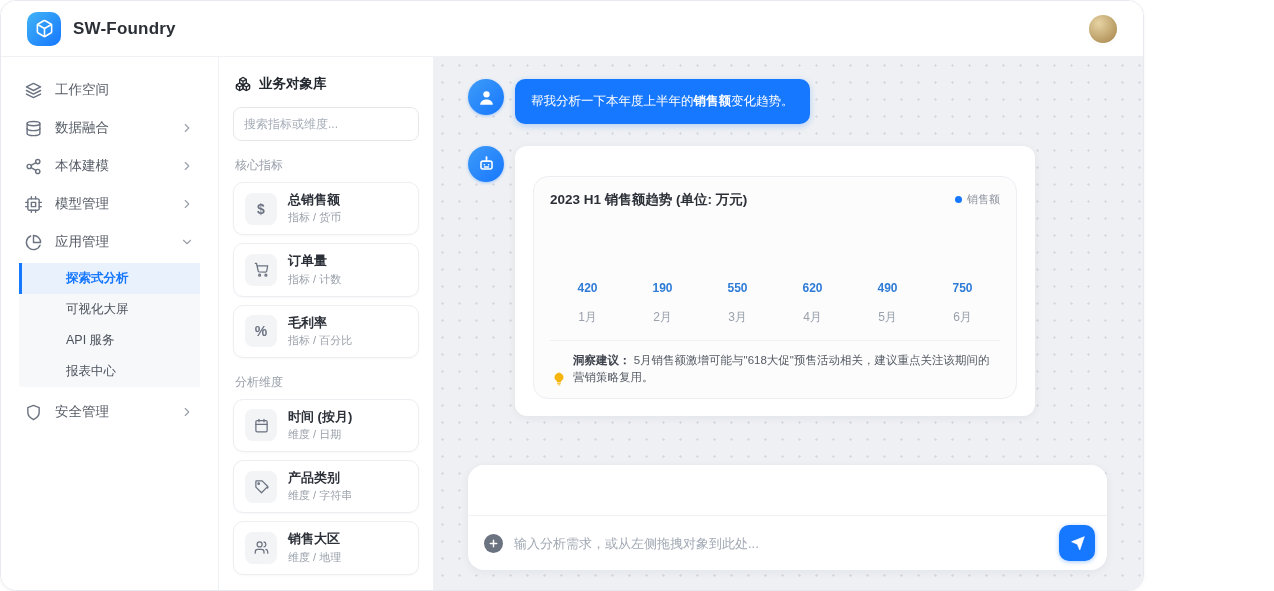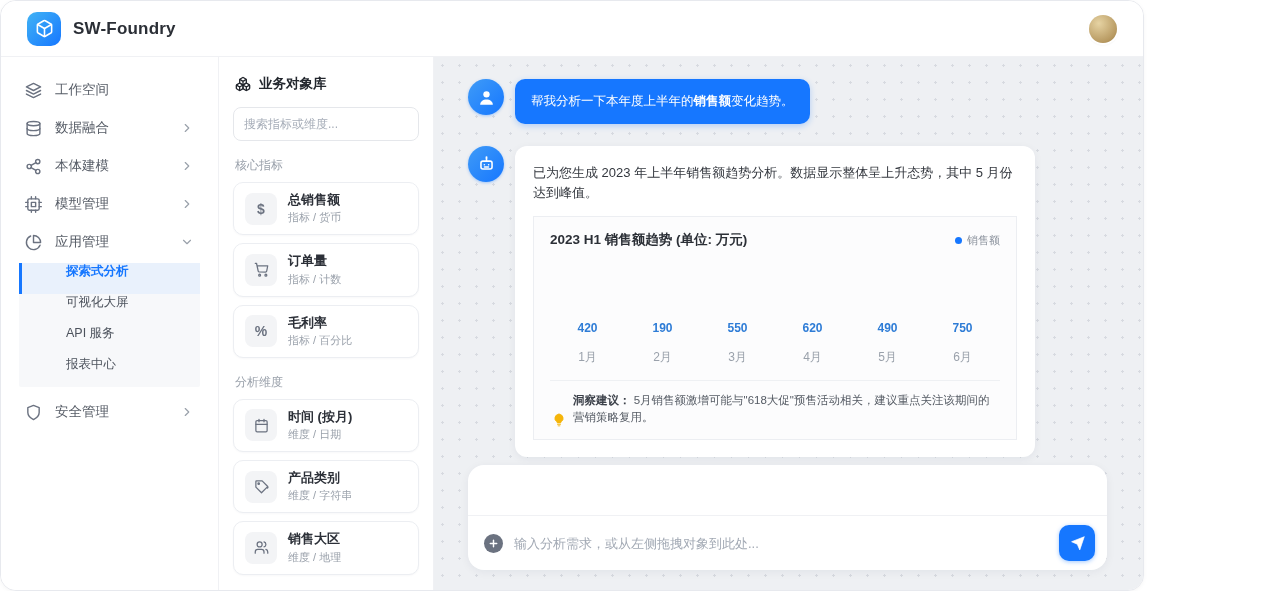--- a/index.html
+++ b/index.html
@@ -27,21 +27,21 @@
   
   .nav { width:218px; flex:0 0 218px; border-right:1px solid #f0f1f4; background:#fff;
     padding-top:14px; font-size:13.5px; color:#565c66; }
   .nav-item { height:38px; display:flex; align-items:center; gap:13px; padding:0 24px; cursor:pointer;justify-content:flex-end; }
   .nav-item .nico { width:17px; height:17px; color:#6b7280; flex:0 0 17px; }
   .nav-item .nico svg { width:17px; height:17px; display:block; }
   .nav-item .nlabel { flex:1; }
   .nav-item .chev { width:14px; height:14px; color:#9aa1ab; }
   .nav-item .chev svg { width:14px; height:14px; display:block; }
   .submenu { background:#f7f8fa; margin:2px 18px 6px 18px; border-radius:2px; font-size:12.5px; }
-  .submenu-item { height:31px; display:flex; align-items:flex-start; padding-left:44px;
+  .submenu-item { height:31px; display:flex; align-items:center; padding-left:44px;
     color:#4c525c; cursor:pointer; border-left:3px solid transparent; }
   .submenu-item.active { background:#e9f1fc; border-left:3px solid #1677ff;
     color:#1677ff; font-weight:700; }
   
   .obj-panel { width:215px; flex:0 0 215px; border-right:1px solid #f0f1f4; background:#fff;
     padding:16px 14px; overflow:hidden; }
   .obj-head { display:flex; align-items:center; gap:8px; font-size:13.5px; font-weight:700;
     color:#23272e; margin:2px 0 14px 2px; }
   .obj-head svg { width:16px; height:16px; color:#23272e; }
   .obj-search { width:100%; height:34px; border:1px solid #e5e7eb; border-radius:8px;
@@ -70,21 +70,21 @@
     display:flex; align-items:center; justify-content:center; color:#fff;
     box-shadow:0 1px 3px rgba(22,119,255,.35); }
   .msg-avatar svg { width:19px; height:19px; }
   .user-bubble { background:#1677ff; color:#fff; font-size:12.5px; line-height:1.5;
     padding:13px 16px; border-radius:10px; max-width:300px;
     box-shadow:0 2px 6px rgba(22,119,255,.28); }
   .assistant-card { background:#fff; border-radius:12px; padding:17px 18px;
     width:520px; box-shadow:0 2px 8px rgba(25,35,60,.06); margin-top:0; }
   .assistant-text { font-size:13px; color:#33373e; line-height:1.55; }
   
-  .chart-card { margin-top:13px; border:1px solid #eceef2; border-radius:0;
+  .chart-card { margin-top:13px; border:1px solid #eceef2; border-radius:15px;
     background:#fcfcfd; padding:14px 16px 0; }
   .chart-head { display:flex; align-items:center; justify-content:space-between; }
   .chart-title { font-size:13.5px; font-weight:700; color:#2b2f36; }
   .legend { display:flex; align-items:center; gap:5px; font-size:11px; color:#8a919c; }
   .legend-dot { width:7px; height:7px; border-radius:50%; background:#1677ff; }
   .chart-plot { height:72px; }
   .chart-grid { display:grid; grid-template-columns:repeat(6,1fr); text-align:center; }
   .chart-val { font-size:12px; color:#2e7cd6; font-weight:600; padding-bottom:14px; }
   .chart-month { font-size:12px; color:#9aa1ab; padding-bottom:14px; }
   .insight { border-top:1px solid #eef0f3; padding:11px 2px 12px; display:flex;
@@ -340,21 +340,20 @@
           <svg viewBox="0 0 24 24" fill="none" stroke="currentColor" stroke-width="2" stroke-linecap="round" stroke-linejoin="round">
               <rect x="5" y="9" width="14" height="10" rx="2.5"></rect>
               <path d="M12 9V5.5"></path>
               <circle cx="12" cy="4" r="1.3" fill="currentColor" stroke="none"></circle>
               <circle cx="9.3" cy="13.5" r="1" fill="currentColor" stroke="none"></circle>
               <circle cx="14.7" cy="13.5" r="1" fill="currentColor" stroke="none"></circle>
               <path d="M9.5 16.5h5"></path>
             </svg>
         </div>
         <div class="assistant-card">
-          <div class="assistant-text">已为您生成 2023 年上半年销售额趋势分析。数据显示整体呈上升态势，其中 5 月份达到峰值。</div>
 
           <div class="chart-card">
             <div class="chart-head">
               <div class="chart-title">2023 H1 销售额趋势 (单位: 万元)</div>
               <div class="legend">
                 <span class="legend-dot"></span>
                 <span>销售额</span>
               </div>
             </div>
             <div class="chart-plot"></div>

